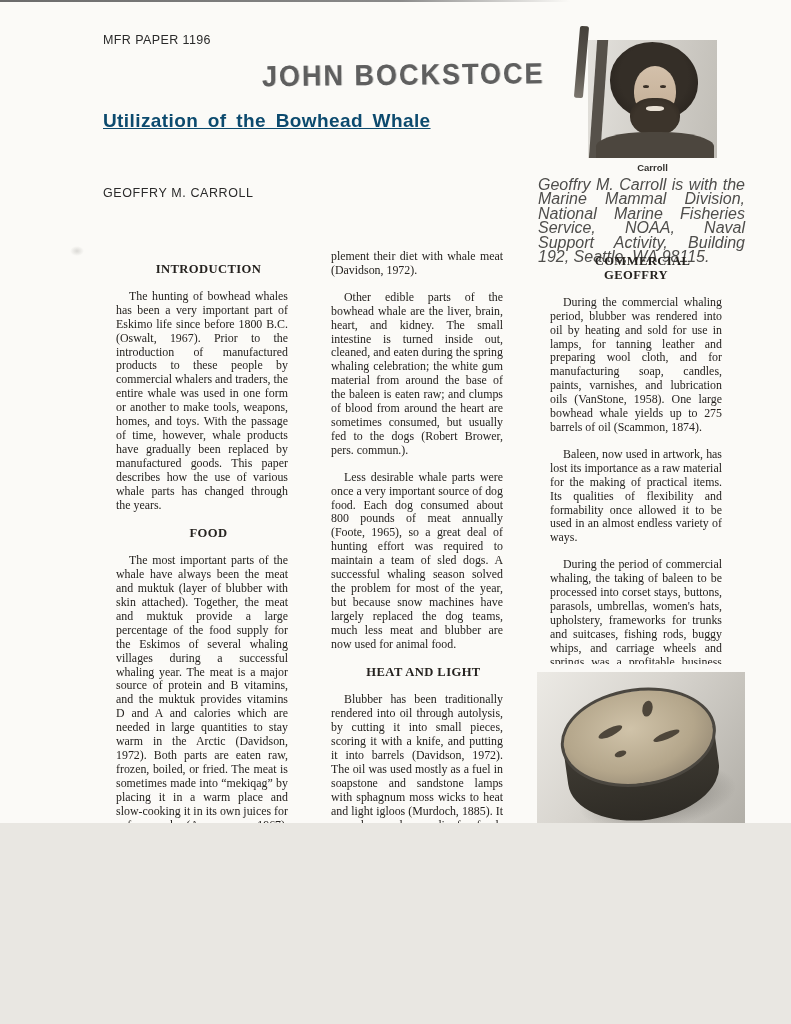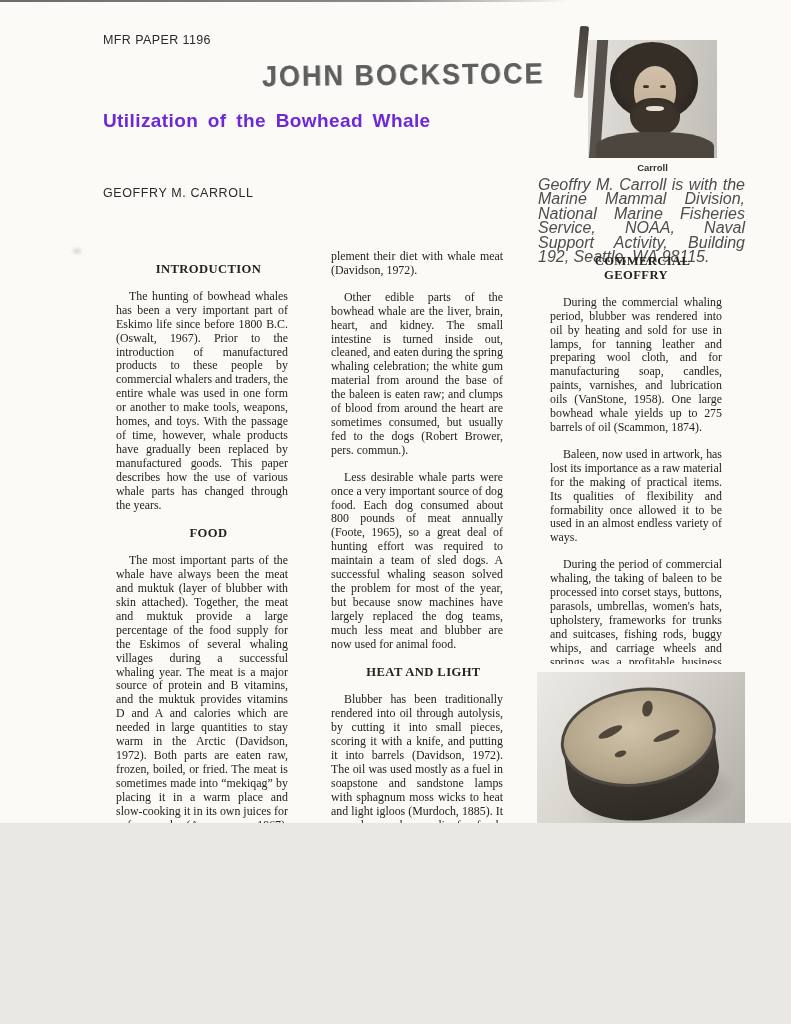--- a/index.html
+++ b/index.html
@@ -19,21 +19,21 @@
 
   
   .paper-label { position:absolute; left:103px; top:33px;
     font-family:"Liberation Sans", sans-serif; font-size:12.5px; letter-spacing:.4px; color:#2a2a2a; }
   .stamp { position:absolute; left:262px; top:60px; width:280px;
     font-family:"Liberation Sans", sans-serif; font-weight:700; font-size:27px;
     letter-spacing:2px; color:#5f5f5f; transform:rotate(-.6deg) scaleY(1.08);
     text-shadow:1px 0 0 rgba(95,95,95,.35); white-space:nowrap; }
   .page-title { position:absolute; left:103px; top:110px;
     font-family:"Liberation Sans", sans-serif; font-weight:700; font-size:19px;
-    letter-spacing:.4px; word-spacing:4px; color:#6d28d9; }
+    letter-spacing:.4px; word-spacing:4px; color:#0c4a6e;text-decoration:underline; }
   .author-name { position:absolute; left:103px; top:186px;
     font-family:"Liberation Sans", sans-serif; font-size:12.5px; letter-spacing:.6px; color:#2a2a2a; }
 
   
   .portrait { position:absolute; left:588px; top:40px; width:129px; height:118px;
     background:linear-gradient(100deg,#e3e1dc 0%,#d0cdc7 55%,#c1beb7 100%); overflow:hidden; }
   .portrait .doorframe { position:absolute; left:5px; top:-6px; width:11px; height:132px;
     background:#56514a; transform:rotate(4deg); }
   .portrait .hair { position:absolute; left:22px; top:2px; width:88px; height:78px;
     background:radial-gradient(ellipse at 50% 45%, #342e27 55%, #221d18 100%);

